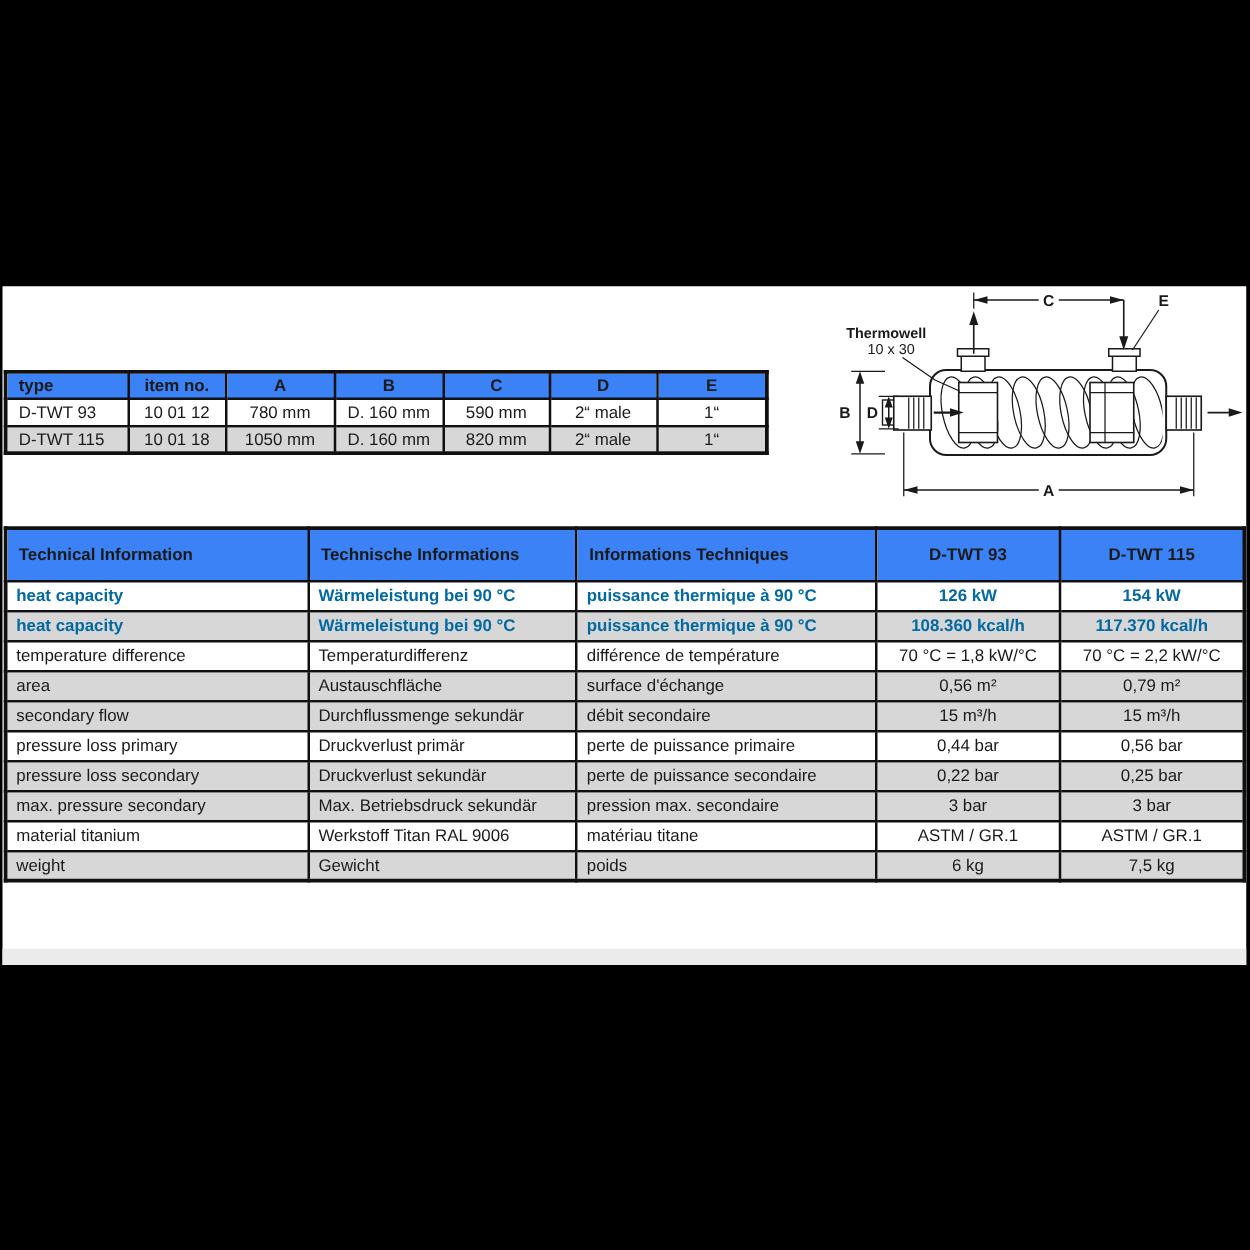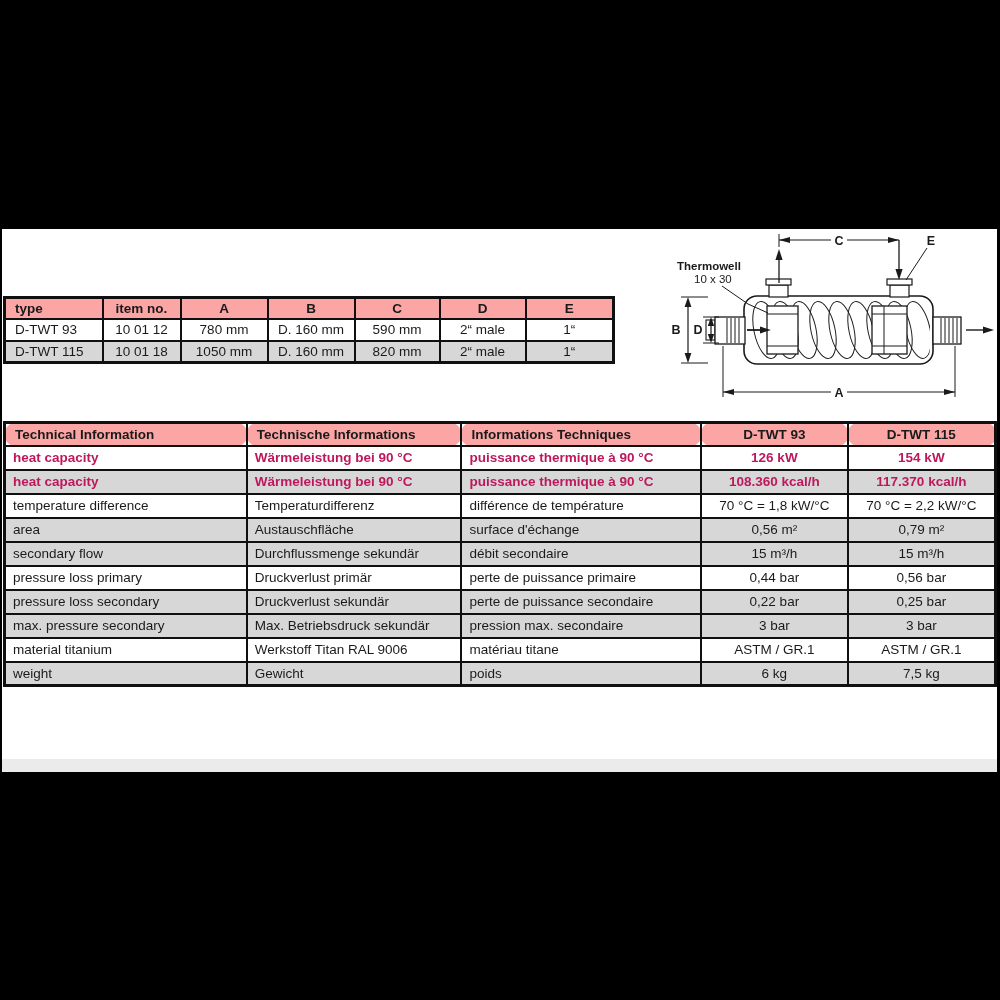--- a/index.html
+++ b/index.html
@@ -13,36 +13,36 @@
   .bar-bottom{top:772px;height:228px;}
   .paper{
     position:absolute;left:2px;top:229px;width:995px;height:543px;
     background:#ffffff;
   }
   .gray-strip{position:absolute;left:0;top:530px;width:995px;height:13px;background:#ebebeb;}
 
   table{border-collapse:collapse;table-layout:fixed;position:absolute;background:#fff;}
   td,th{border:2px solid #101010;overflow:hidden;white-space:nowrap;
         font-size:13.5px;color:#1a1a1a;padding:0 4px;box-sizing:border-box;}
-  th{background:#fca5a5;font-weight:bold;text-align:center;}
+  th{background:#3b82f6;font-weight:bold;text-align:center;}
   tr.shade td{background:#d7d7d7;}
   td.left, th.left{text-align:left;padding-left:9px;}
   td{text-align:center;}
 
   
   .dims-table{left:1px;top:67px;border:3px solid #101010;}
   .dims-table th{height:21px;}
   .dims-table td{height:22px;}
 
   
   .tech-table{left:1px;top:192px;border:3px solid #101010;}
-  .tech-table th{height:23px;border-radius:10px;}
+  .tech-table th{height:42px;}
   .tech-table td{height:24px;}
   .tech-table td.lbl{text-align:left;padding-left:7px;}
-  .tech-table tr.hl td{color:#be185d;font-weight:bold;}
+  .tech-table tr.hl td{color:#0369a1;font-weight:bold;}
 
   
   .diagram{position:absolute;left:648px;top:0;width:350px;height:175px;}
   .diagram text{font-family:"Liberation Sans", sans-serif;fill:#1a1a1a;}
   .dim-label{font-size:12.5px;font-weight:bold;}
   .tw-label{font-size:11.5px;font-weight:bold;}
   .tw-size{font-size:11.5px;}
   .ln{stroke:#1a1a1a;fill:none;}
   .blk{fill:#1a1a1a;stroke:none;}
   .wht{fill:#ffffff;stroke:#1a1a1a;}

